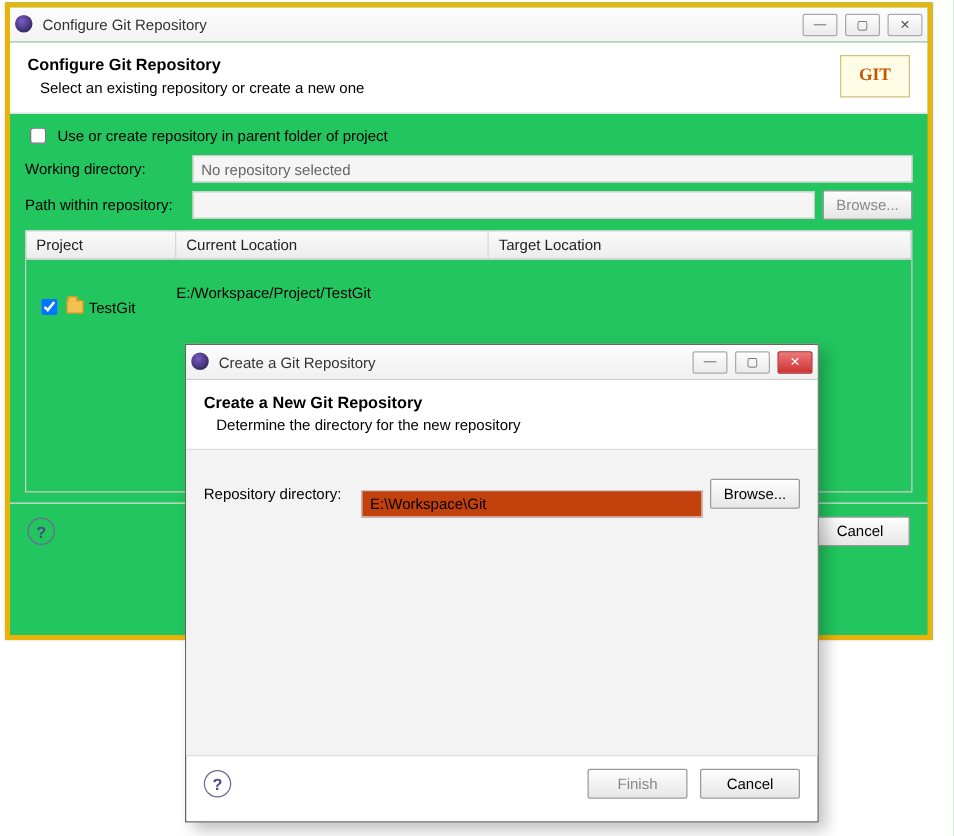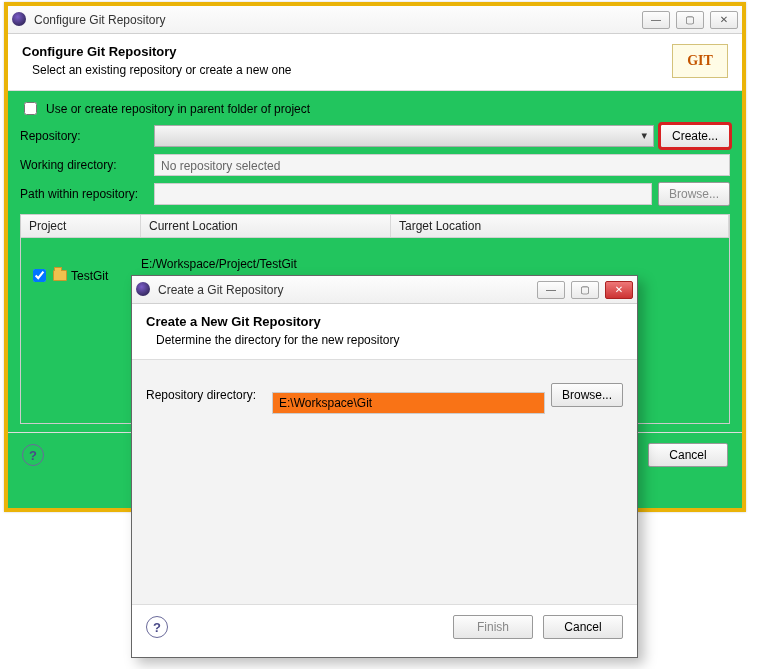--- a/index.html
+++ b/index.html
@@ -129,25 +129,20 @@
     </div>
     <div class="git-logo">GIT</div>
   </div>
 
   <div class="content">
     <div class="row">
       <input type="checkbox" class="checkbox" style="">
       <span>Use or create repository in parent folder of project</span>
     </div>
 
-    <div class="row">
-      <span class="label">Repository:</span>
-      <div class="combo"></div>
-      <div class="btn highlight-red">Create...</div>
-    </div>
 
     <div class="row">
       <span class="label">Working directory:</span>
       <div class="textfield disabled">No repository selected</div>
     </div>
 
     <div class="row">
       <span class="label">Path within repository:</span>
       <div class="textfield disabled"></div>
       <div class="btn disabled">Browse...</div>
@@ -170,42 +165,42 @@
       </div>
     </div>
   </div>
 
   <div class="footer">
     <div class="help-icon">?</div>
     <div class="btn" style="min-width:80px;">Cancel</div>
   </div>
 </div>
 
-<div class="modal" style="left:131px; top:275px; width:507px; height:383px;">
+<div class="modal" style="left:148px; top:275px; width:507px; height:383px;">
   <div class="titlebar">
     <span class="ticon"><span class="eclipse-icon"></span></span>
     <span class="title">Create a Git Repository</span>
     <div class="winbtns">
       <div class="winbtn">—</div>
       <div class="winbtn">▢</div>
       <div class="winbtn close">✕</div>
     </div>
   </div>
 
   <div class="header-area" style="background:#fff;">
     <div class="header-texts">
       <div class="header-title">Create a New Git Repository</div>
       <div class="header-desc">Determine the directory for the new repository</div>
     </div>
   </div>
 
   <div class="modal-body" style="padding:16px 14px; height:244px;">
     <div class="row">
       <span style="width:120px;">Repository directory:</span>
-      <input type="text" class="textfield" style="background: #f97316; margin-top: 16px;" value="E:\Workspace\Git">
+      <input type="text" class="textfield" style="background: #c2410c; margin-top: 16px;" value="E:\Workspace\Git">
       <div class="btn">Browse...</div>
     </div>
   </div>
 
   <div class="footer">
     <div class="help-icon">?</div>
     <div style="display:flex; gap:10px;">
       <div class="btn disabled" style="min-width:80px;">Finish</div>
       <div class="btn" style="min-width:80px;">Cancel</div>
     </div>

